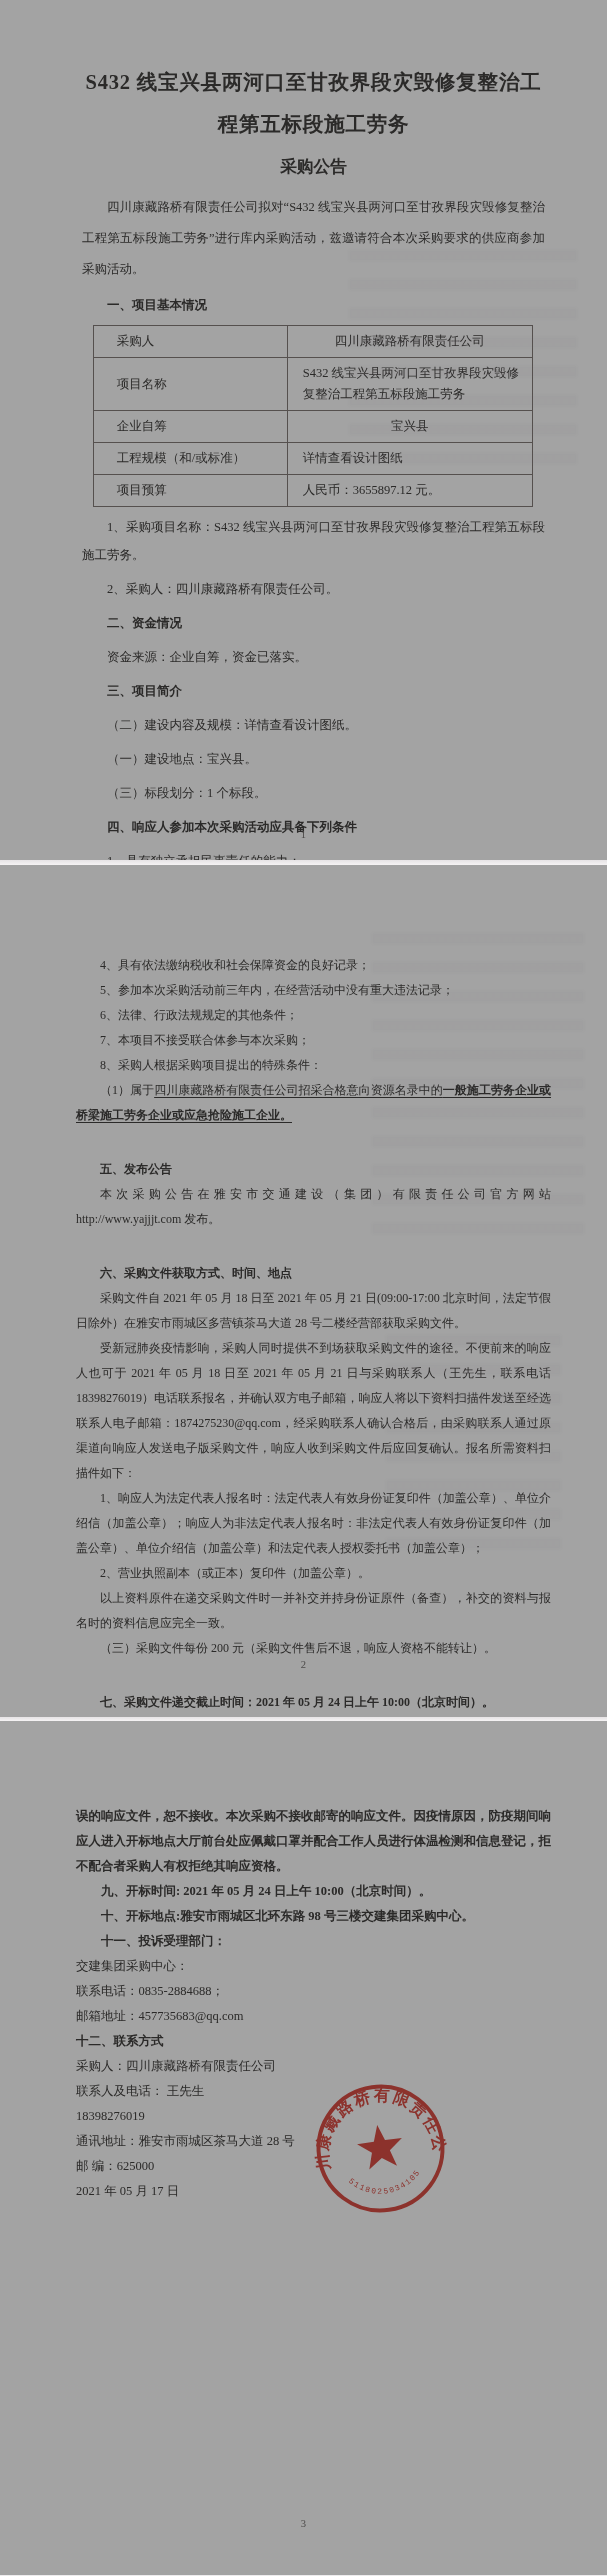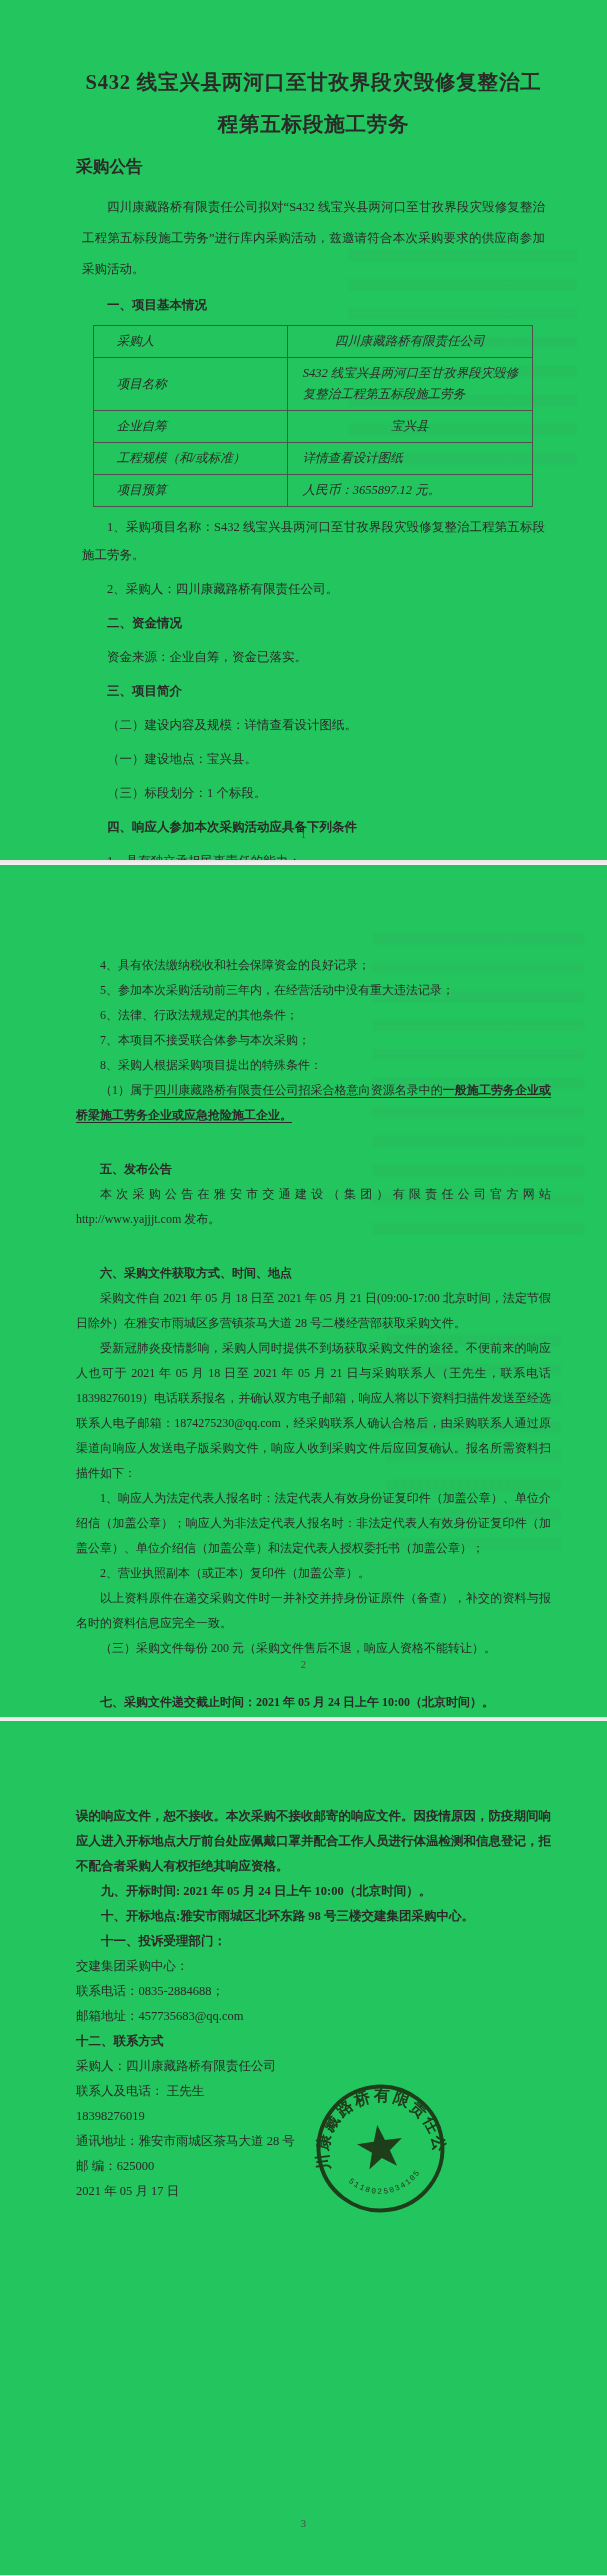--- a/index.html
+++ b/index.html
@@ -5,52 +5,51 @@
   html,body{margin:0;padding:0;}
   body{
     width:607px;
     background:#eeecee;
     font-family:"Liberation Serif","DejaVu Serif",serif;
     color:#2b2a29;
   }
   .doc{width:607px;}
   .page{
     position:relative;
-    background:#22c55e;
+    background:#a3a3a3;
     box-sizing:border-box;
     padding-left:76px;
     padding-right:56px;
     overflow:hidden;
   }
   .page-gap{height:4.6px;background:linear-gradient(#e6e3e5,#f5f3f4);}
   .page1{height:860px;}
   .page2{height:852px;}
   .page3{height:854px;}
 
   
   .doc-title{
     font-size:20.5px;font-weight:bold;text-align:center;
     line-height:42px;margin:61px 7.6px 0 7.6px;letter-spacing:0.8px;
   }
   .doc-subtitle{
-    font-size:16.7px;font-weight:bold;
+    font-size:16.7px;font-weight:bold;text-align:center;
     line-height:38px;margin:3px 0 4.6px 0;
   }
   .page1 p,.page1 h4{
     font-size:12.5px;line-height:28px;margin:6px;text-align:justify;
   }
   .page1 .intro{line-height:31px;}
   .page1 h4{font-weight:bold;}
   .ind{text-indent:2em;}
 
   .info-table{
     border-collapse:collapse;
     width:440px;
     margin:6px 0 6px 16.7px;
-    font-style:italic;
   }
   .info-table td{
     border:0.8px solid #55504e;
     font-size:12.5px;
     line-height:20.5px;
     padding:5.3px 6px;
     vertical-align:middle;
   }
   .info-table td.lab{width:164px;padding-left:23px;}
   .info-table td.val{padding-left:15px;}

